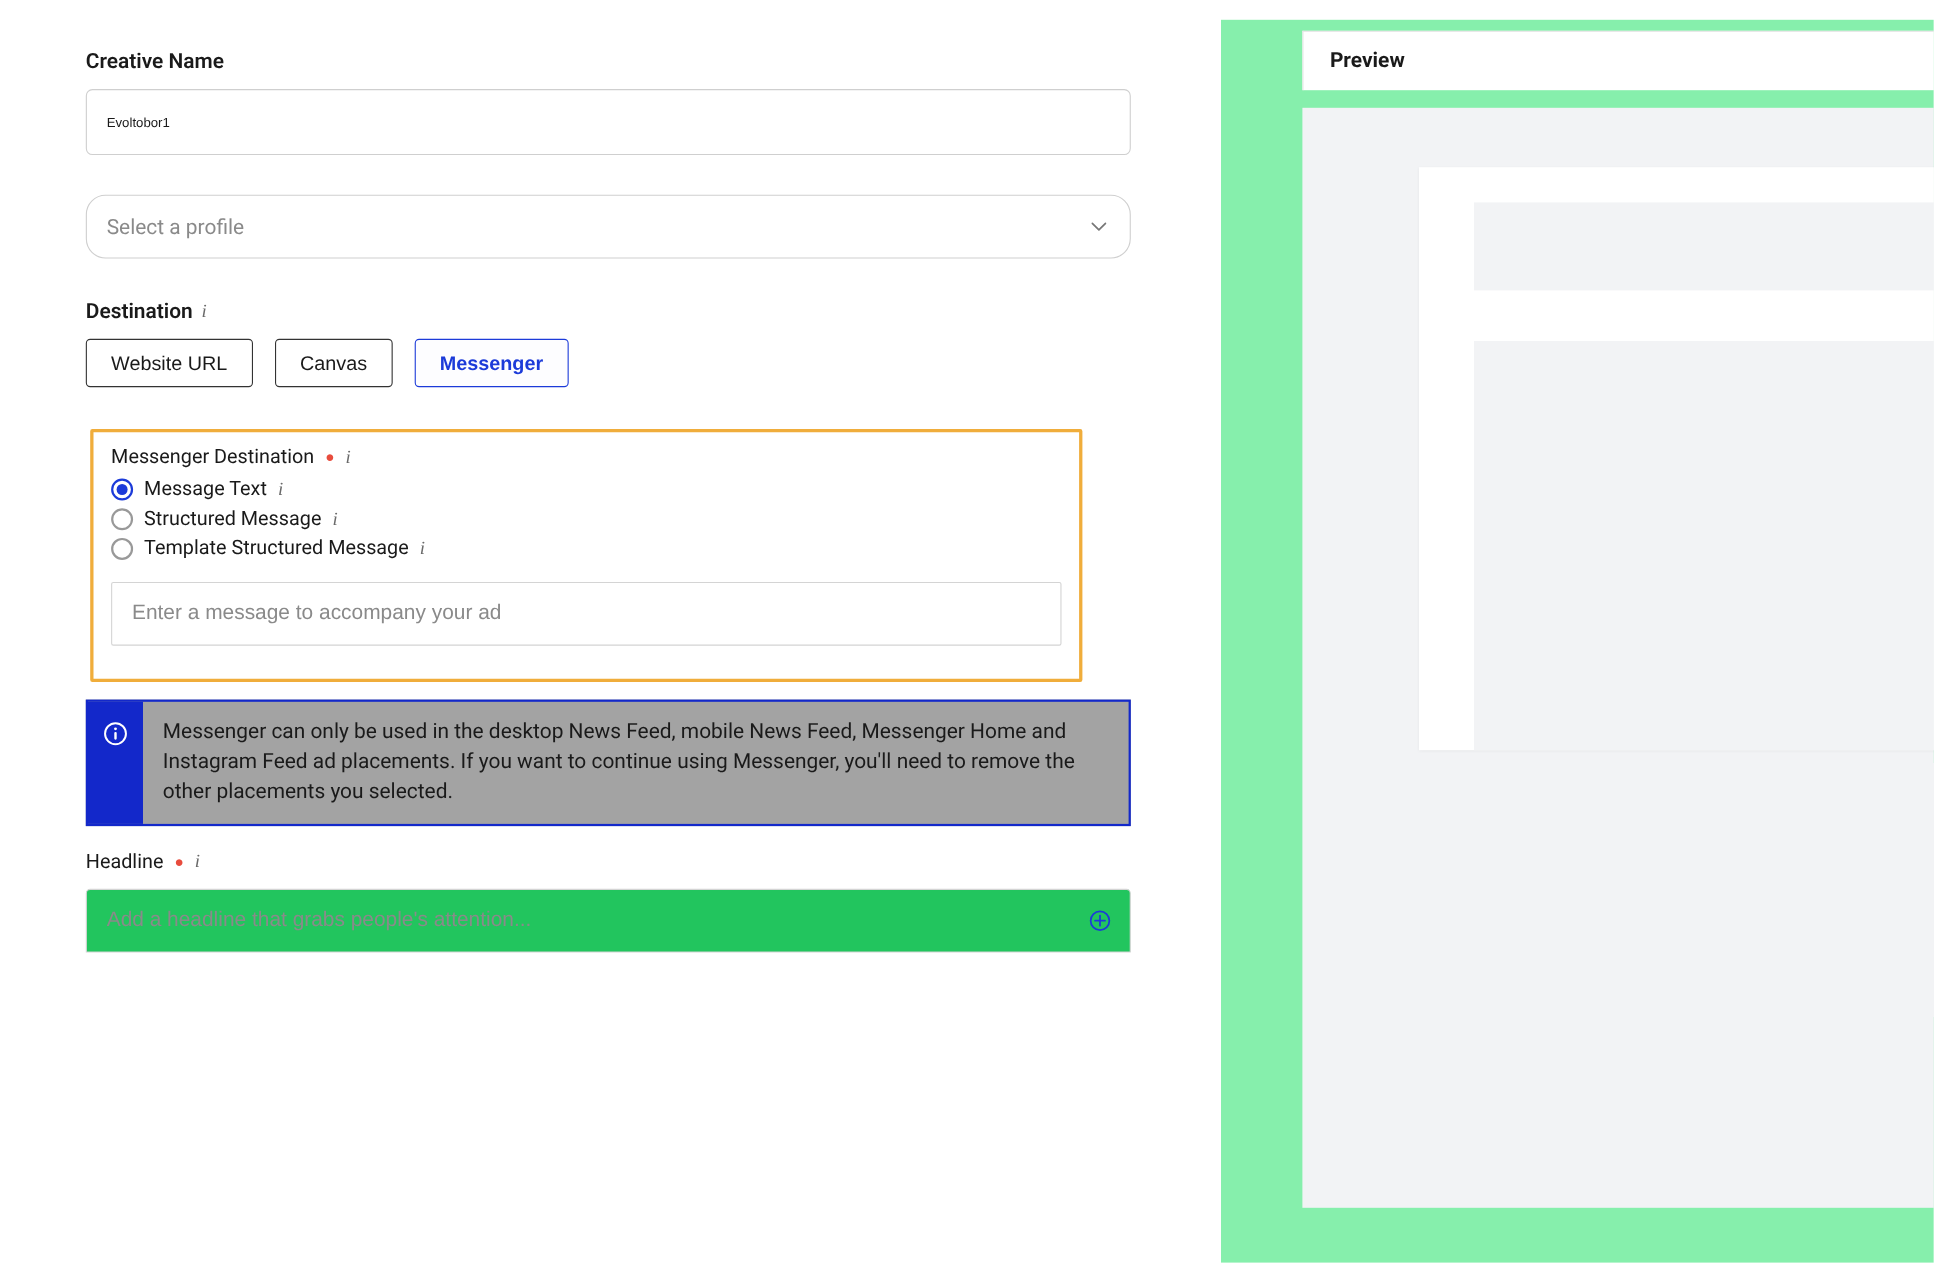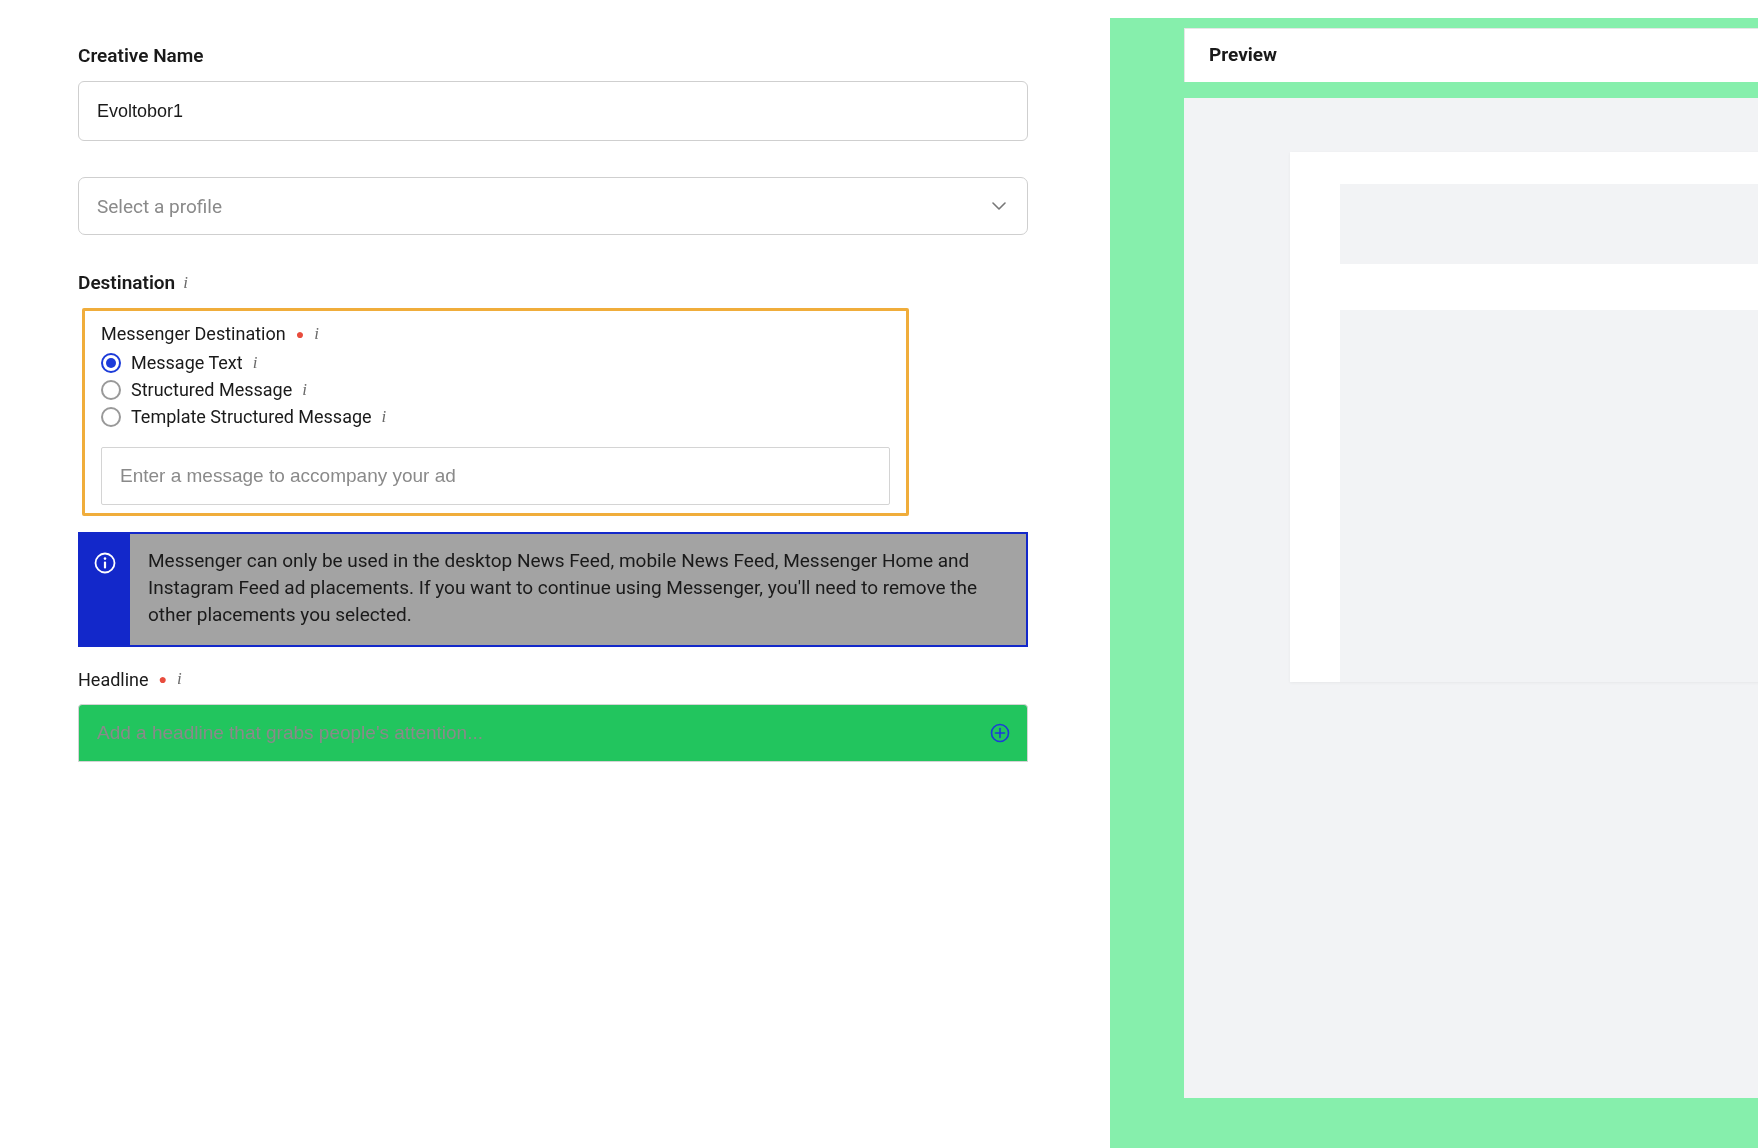--- a/index.html
+++ b/index.html
@@ -64,40 +64,40 @@
       height: 10px;
       background: #1c3bd9;
       border-radius: 50%;
     }
     .text-input {
       width: 100%;
       height: 60px;
       border: 1px solid #cfcfcf;
       border-radius: 6px;
       padding: 0 18px;
-      font-size: 18px;
+      font-size: 12px;
       color: #1a1a1a;
       background: #fff;
       outline: none;
     }
     .text-input::placeholder {
       color: #8a8a8a;
     }
     .block-gap {
       margin-top: 36px;
     }
     .select-wrap {
       position: relative;
       width: 100%;
     }
     .select-input {
       width: 100%;
       height: 58px;
       border: 1px solid #cfcfcf;
-      border-radius: 7px;
+      border-radius: 18px;
       padding: 0 40px 0 18px;
       font-size: 19px;
       color: #8a8a8a;
       background: #fff;
       display: flex;
       align-items: center;
       cursor: pointer;
     }
     .chevron-down {
       position: absolute;
@@ -136,24 +136,25 @@
       display: flex;
       align-items: center;
     }
     .dest-btn.active {
       border: 1.5px solid #1c3bd9;
       color: #1c3bd9;
       background: #fdfdff;
       font-weight: 600;
     }
     .messenger-box {
+      margin-top: 38px;
       border: 3px solid #f0ad3b;
       border-radius: 2px;
-      padding: 12px 16px 8px 16px;
-      width: 827px;
+      padding: 12px 16px 30px 16px;
+      width: 902px;
       margin-left: 4px;
     }
     .mdest-label {
       font-size: 18px;
       font-weight: 400;
       color: #1a1a1a;
       display: flex;
       align-items: center;
       gap: 8px;
       margin-bottom: 8px;
@@ -309,20 +310,25 @@
           </svg>
       </span>
     </div>
   </div>
 
   
   <div class="block-gap">
     <div class="section-label">
       <span>Destination</span>
       <span class="info-i">i</span>
+    </div>
+    <div class="dest-buttons">
+      <button class="dest-btn">Website URL</button>
+      <button class="dest-btn">Canvas</button>
+      <button class="dest-btn active">Messenger</button>
     </div>
   </div>
 
   
   <div class="messenger-box">
     <div class="mdest-label">
       <span>Messenger Destination</span>
       <span class="required-dot">●</span>
       <span class="info-i">i</span>
     </div>

